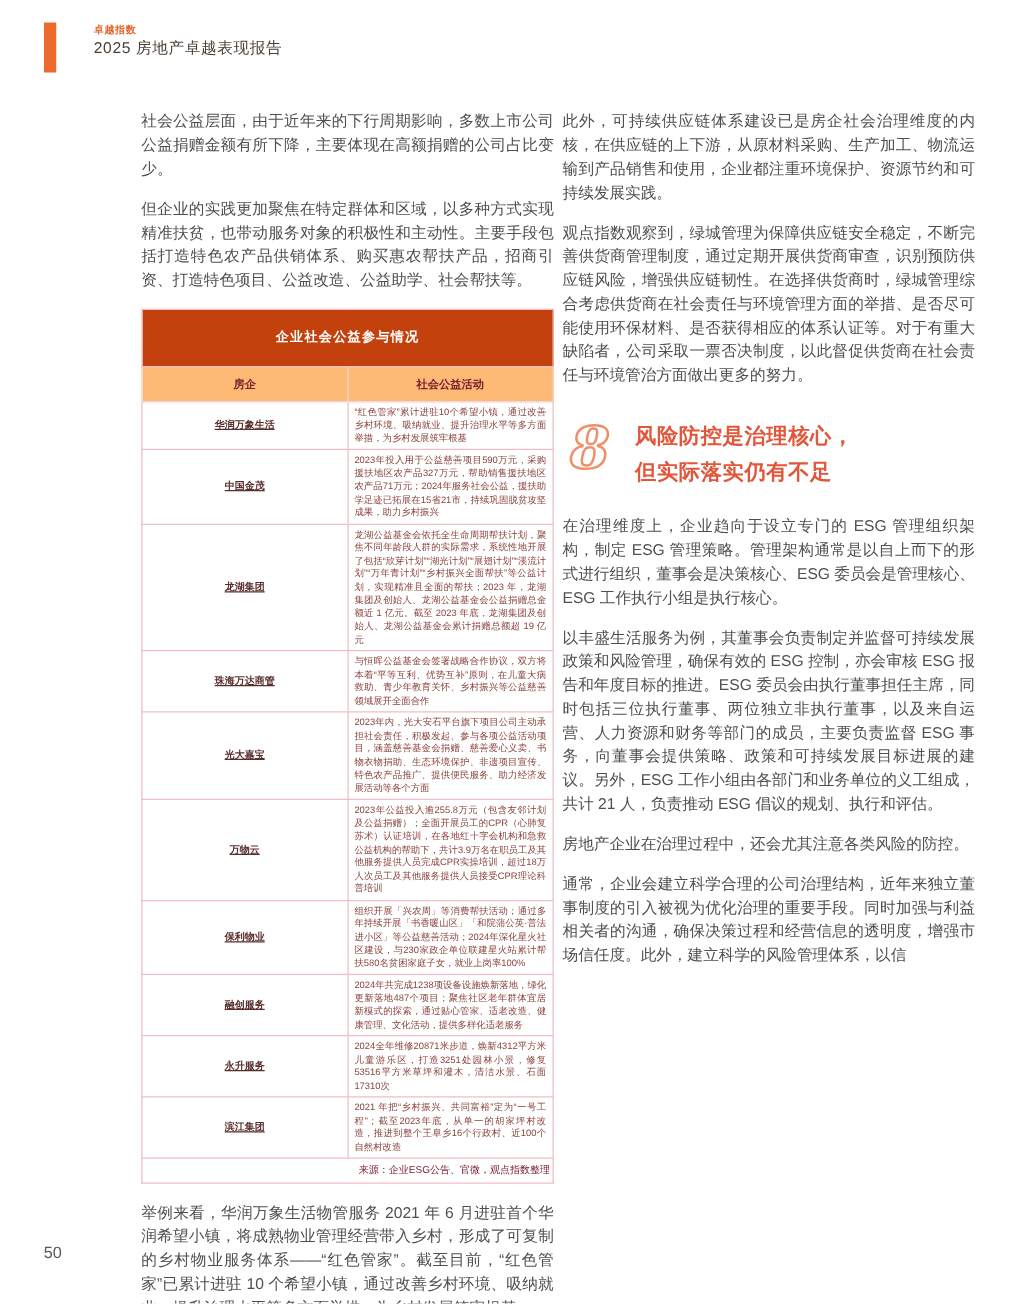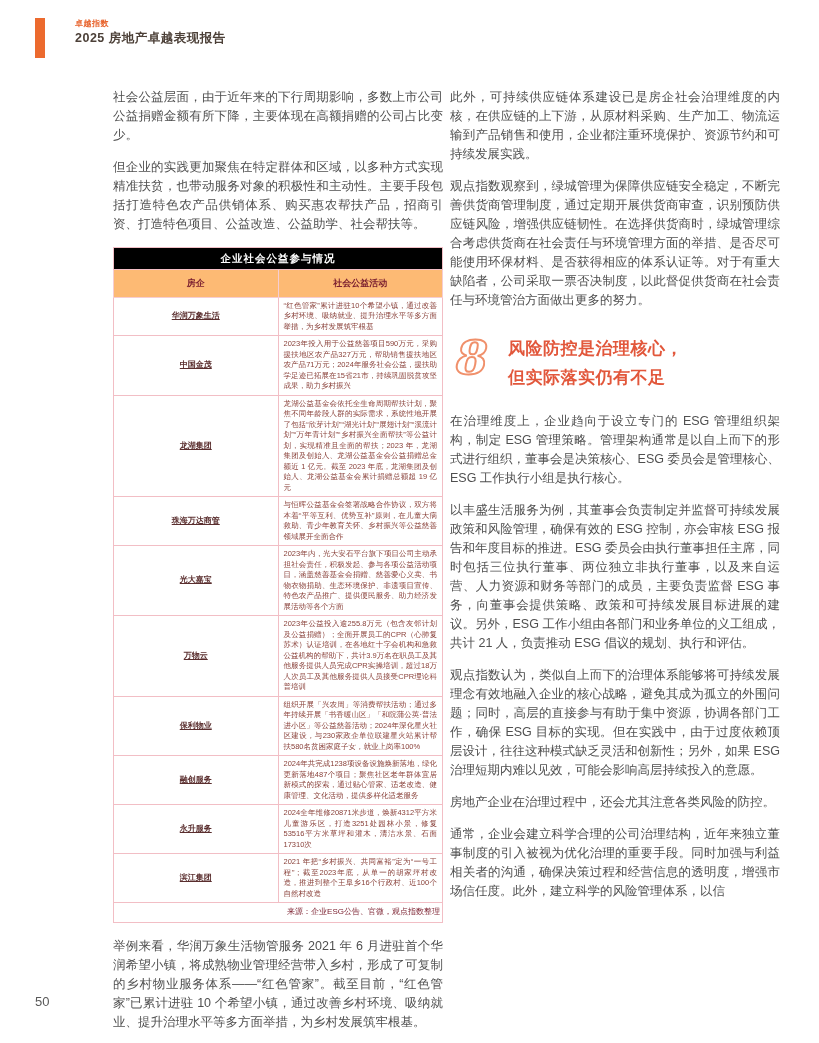--- a/index.html
+++ b/index.html
@@ -4,29 +4,29 @@
 <style>
   html,body{margin:0;padding:0;background:#ffffff;}
   .page{
     position:relative;width:749px;height:1043px;margin:0 auto;background:#ffffff;
     font-family:"Liberation Sans","DejaVu Sans",sans-serif;overflow:hidden;
   }
   
   .brand-bar{position:absolute;left:0;top:18px;width:10px;height:40px;background:#EC6A2E;}
   .brand{position:absolute;left:40px;top:19px;line-height:1.25;}
   .brand-sub{font-size:8px;font-weight:bold;color:#E8632C;letter-spacing:.5px;}
-  .brand-title{font-size:12.5px;font-weight:bold;color:#4C4038;margin-top:2px;letter-spacing:.5px;}
+  .brand-title{font-size:12.5px;font-weight:normal;color:#4C4038;margin-top:2px;letter-spacing:.5px;}
   
   .col{position:absolute;top:88px;width:330px;font-size:12.5px;line-height:19px;color:#4F4F4F;text-align:justify;}
   .col-left{left:78px;}
   .col-right{left:415px;}
   .col p{margin:0 0 13px 0;}
   
   .csr-table{width:100%;border-collapse:collapse;margin:4px 0 14px 0;table-layout:fixed;}
-  .csr-table .t-title{background:#000000;color:#ffffff;font-weight:bold;font-size:10.5px;text-align:center;padding:5px 2px;letter-spacing:1px;}
+  .csr-table .t-title{background:#c2410c;color:#ffffff;font-weight:bold;font-size:10.5px;text-align:center;padding:17px 2px;letter-spacing:1px;}
   .csr-table th{background:#fdba74;color:#7C2130;font-size:9px;font-weight:bold;text-align:center;padding:4px 2px;border:1px solid #F6CDD2;}
   .csr-table td{border:1px solid #F2BEC5;font-size:7.5px;line-height:10.5px;color:#8A423B;padding:3px 5px;vertical-align:middle;text-align:justify;}
   .csr-table td.company{width:58px;text-align:center;color:#5A2E2E;font-size:8px;font-weight:bold;padding:3px 2px;text-decoration:underline;}
   .csr-table .t-source{font-size:8px;color:#7C2130;text-align:right;padding:4px 2px;border:1px solid #F2BEC5;}
   
   .section-head{display:flex;align-items:flex-start;margin:20px 0 20px 0;}
   .section-num{
     font-family:"DejaVu Serif","Liberation Serif",serif;font-style:italic;font-weight:bold;
     font-size:46px;line-height:56px;color:#ffffff;-webkit-text-stroke:2px #F0906B;margin:0 20px 0 6px;
   }
@@ -142,21 +142,20 @@
       <div class="section-title">
         <div>风险防控是治理核心，</div>
         <div>但实际落实仍有不足</div>
       </div>
     </div>
 
     <div>
 
     <p>在治理维度上，企业趋向于设立专门的 ESG 管理组织架构，制定 ESG 管理策略。管理架构通常是以自上而下的形式进行组织，董事会是决策核心、ESG 委员会是管理核心、ESG 工作执行小组是执行核心。</p>
         <p>以丰盛生活服务为例，其董事会负责制定并监督可持续发展政策和风险管理，确保有效的 ESG 控制，亦会审核 ESG 报告和年度目标的推进。ESG 委员会由执行董事担任主席，同时包括三位执行董事、两位独立非执行董事，以及来自运营、人力资源和财务等部门的成员，主要负责监督 ESG 事务，向董事会提供策略、政策和可持续发展目标进展的建议。另外，ESG 工作小组由各部门和业务单位的义工组成，共计 21 人，负责推动 ESG 倡议的规划、执行和评估。</p>
-        <p>观点指数认为，类似自上而下的治理体系能够将可持续发展理念有效地融入企业的核心战略，避免其成为孤立的外围问题；同时，高层的直接参与有助于集中资源，协调各部门工作，确保 ESG 目标的实现。但在实践中，由于过度依赖顶层设计，往往这种模式缺乏灵活和创新性；另外，如果 ESG 治理短期内难以见效，可能会影响高层持续投入的意愿。</p>
         <p>房地产企业在治理过程中，还会尤其注意各类风险的防控。</p>
         <p>通常，企业会建立科学合理的公司治理结构，近年来独立董事制度的引入被视为优化治理的重要手段。同时加强与利益相关者的沟通，确保决策过程和经营信息的透明度，增强市场信任度。此外，建立科学的风险管理体系，以信</p>
       </div>
 
   </div>
 
   <div class="page-num">50</div>
 
 </div>
 

